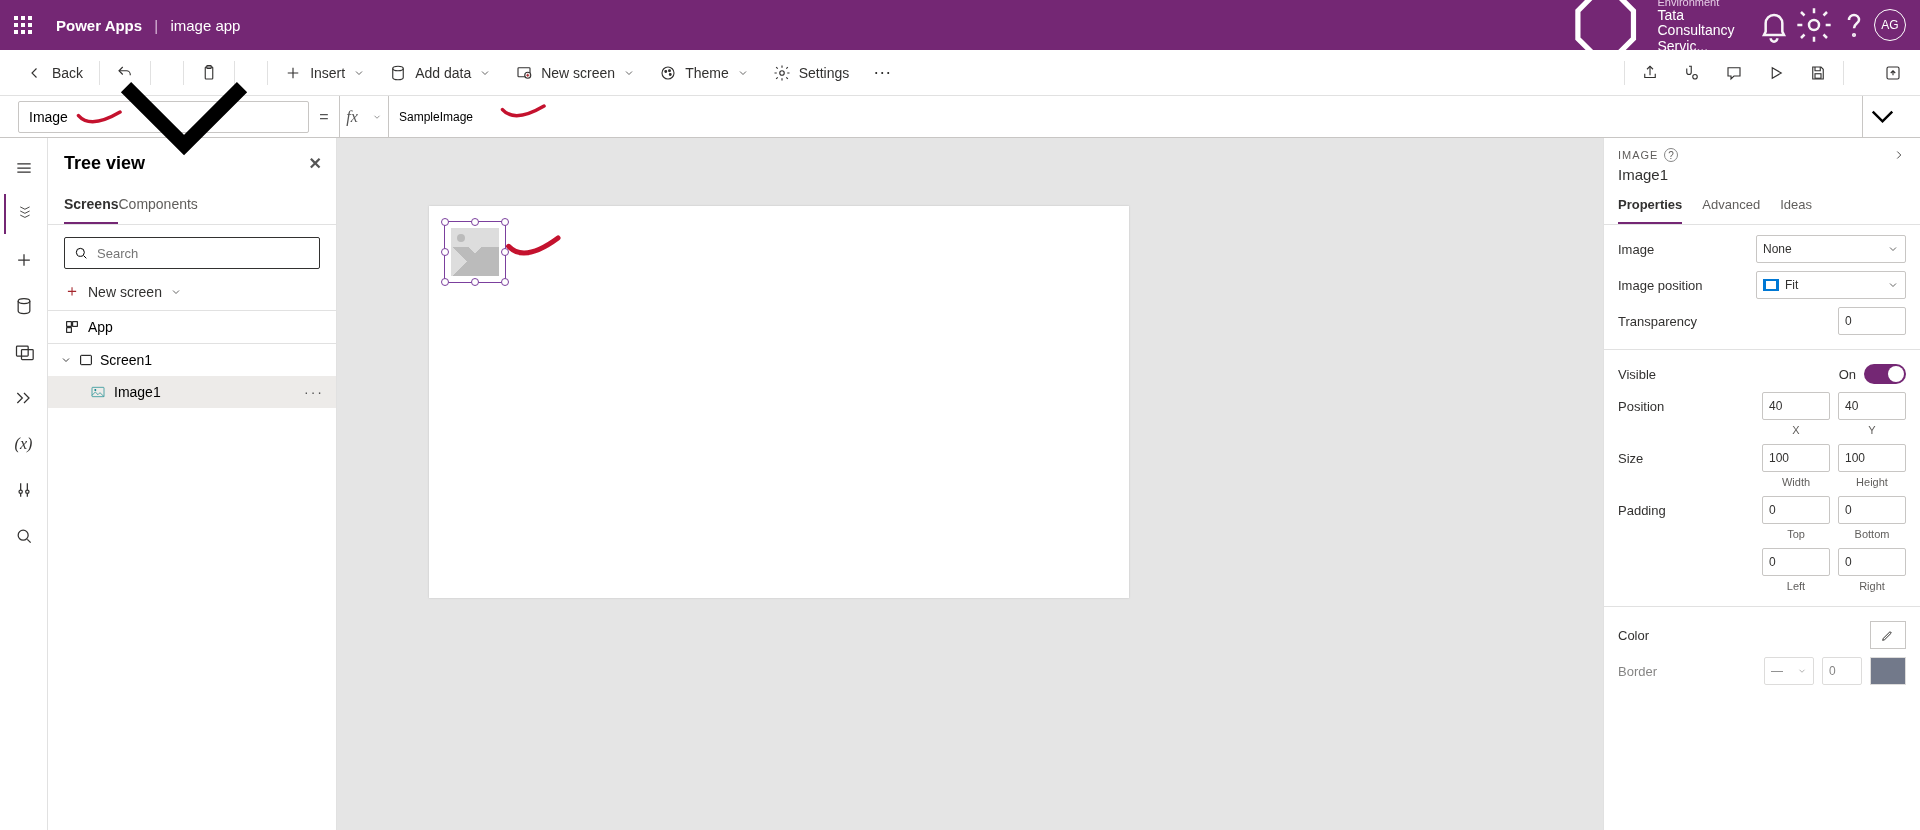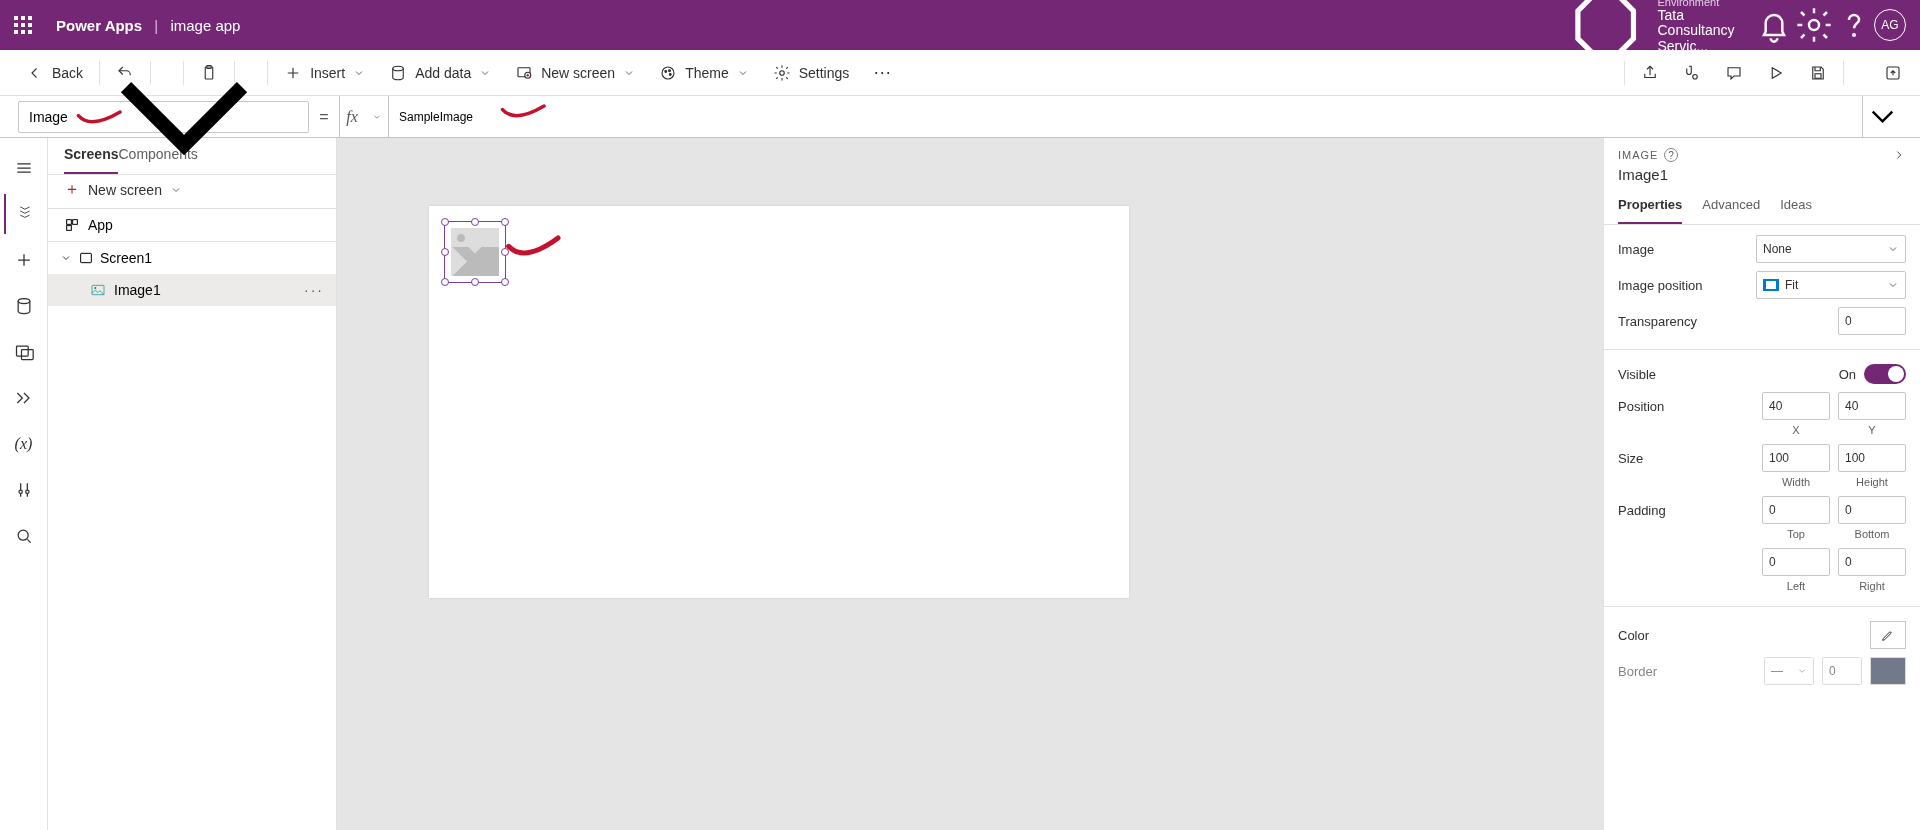--- a/index.html
+++ b/index.html
@@ -355,23 +355,34 @@
       </div>
     <div class="ritem">
         <svg class="ico" viewBox="0 0 24 24">
           <circle cx="11" cy="11" r="6"></circle>
           <path d="M20 20l-4-4"></path>
         </svg>
       </div>
   </div>
 
   <div class="tree">
+    <div class="tree-head">
+      <span>Tree view</span>
+      <span style="font-size:16px; color:#555; cursor:pointer;">✕</span>
+    </div>
     <div class="tree-tabs">
       <div class="tab active">Screens</div>
       <div class="tab">Components</div>
+    </div>
+    <div class="tree-search">
+      <svg class="ico" viewBox="0 0 24 24" style="width:16px;height:16px;">
+          <circle cx="11" cy="11" r="6"></circle>
+          <path d="M20 20l-4-4"></path>
+        </svg>
+      <input placeholder="Search" style="">
     </div>
     <div class="tree-newscreen">
       <span style="color:#a4262c; font-size:16px;">＋</span>
       <span>New screen</span>
       <svg class="chev ico" viewBox="0 0 24 24" style="width:12px;height:12px;">
           <path d="M6 9l6 6 6-6"></path>
         </svg>
     </div>
     <div class="tree-app">
       <svg class="ico" viewBox="0 0 24 24" style="width:16px;height:16px;">

